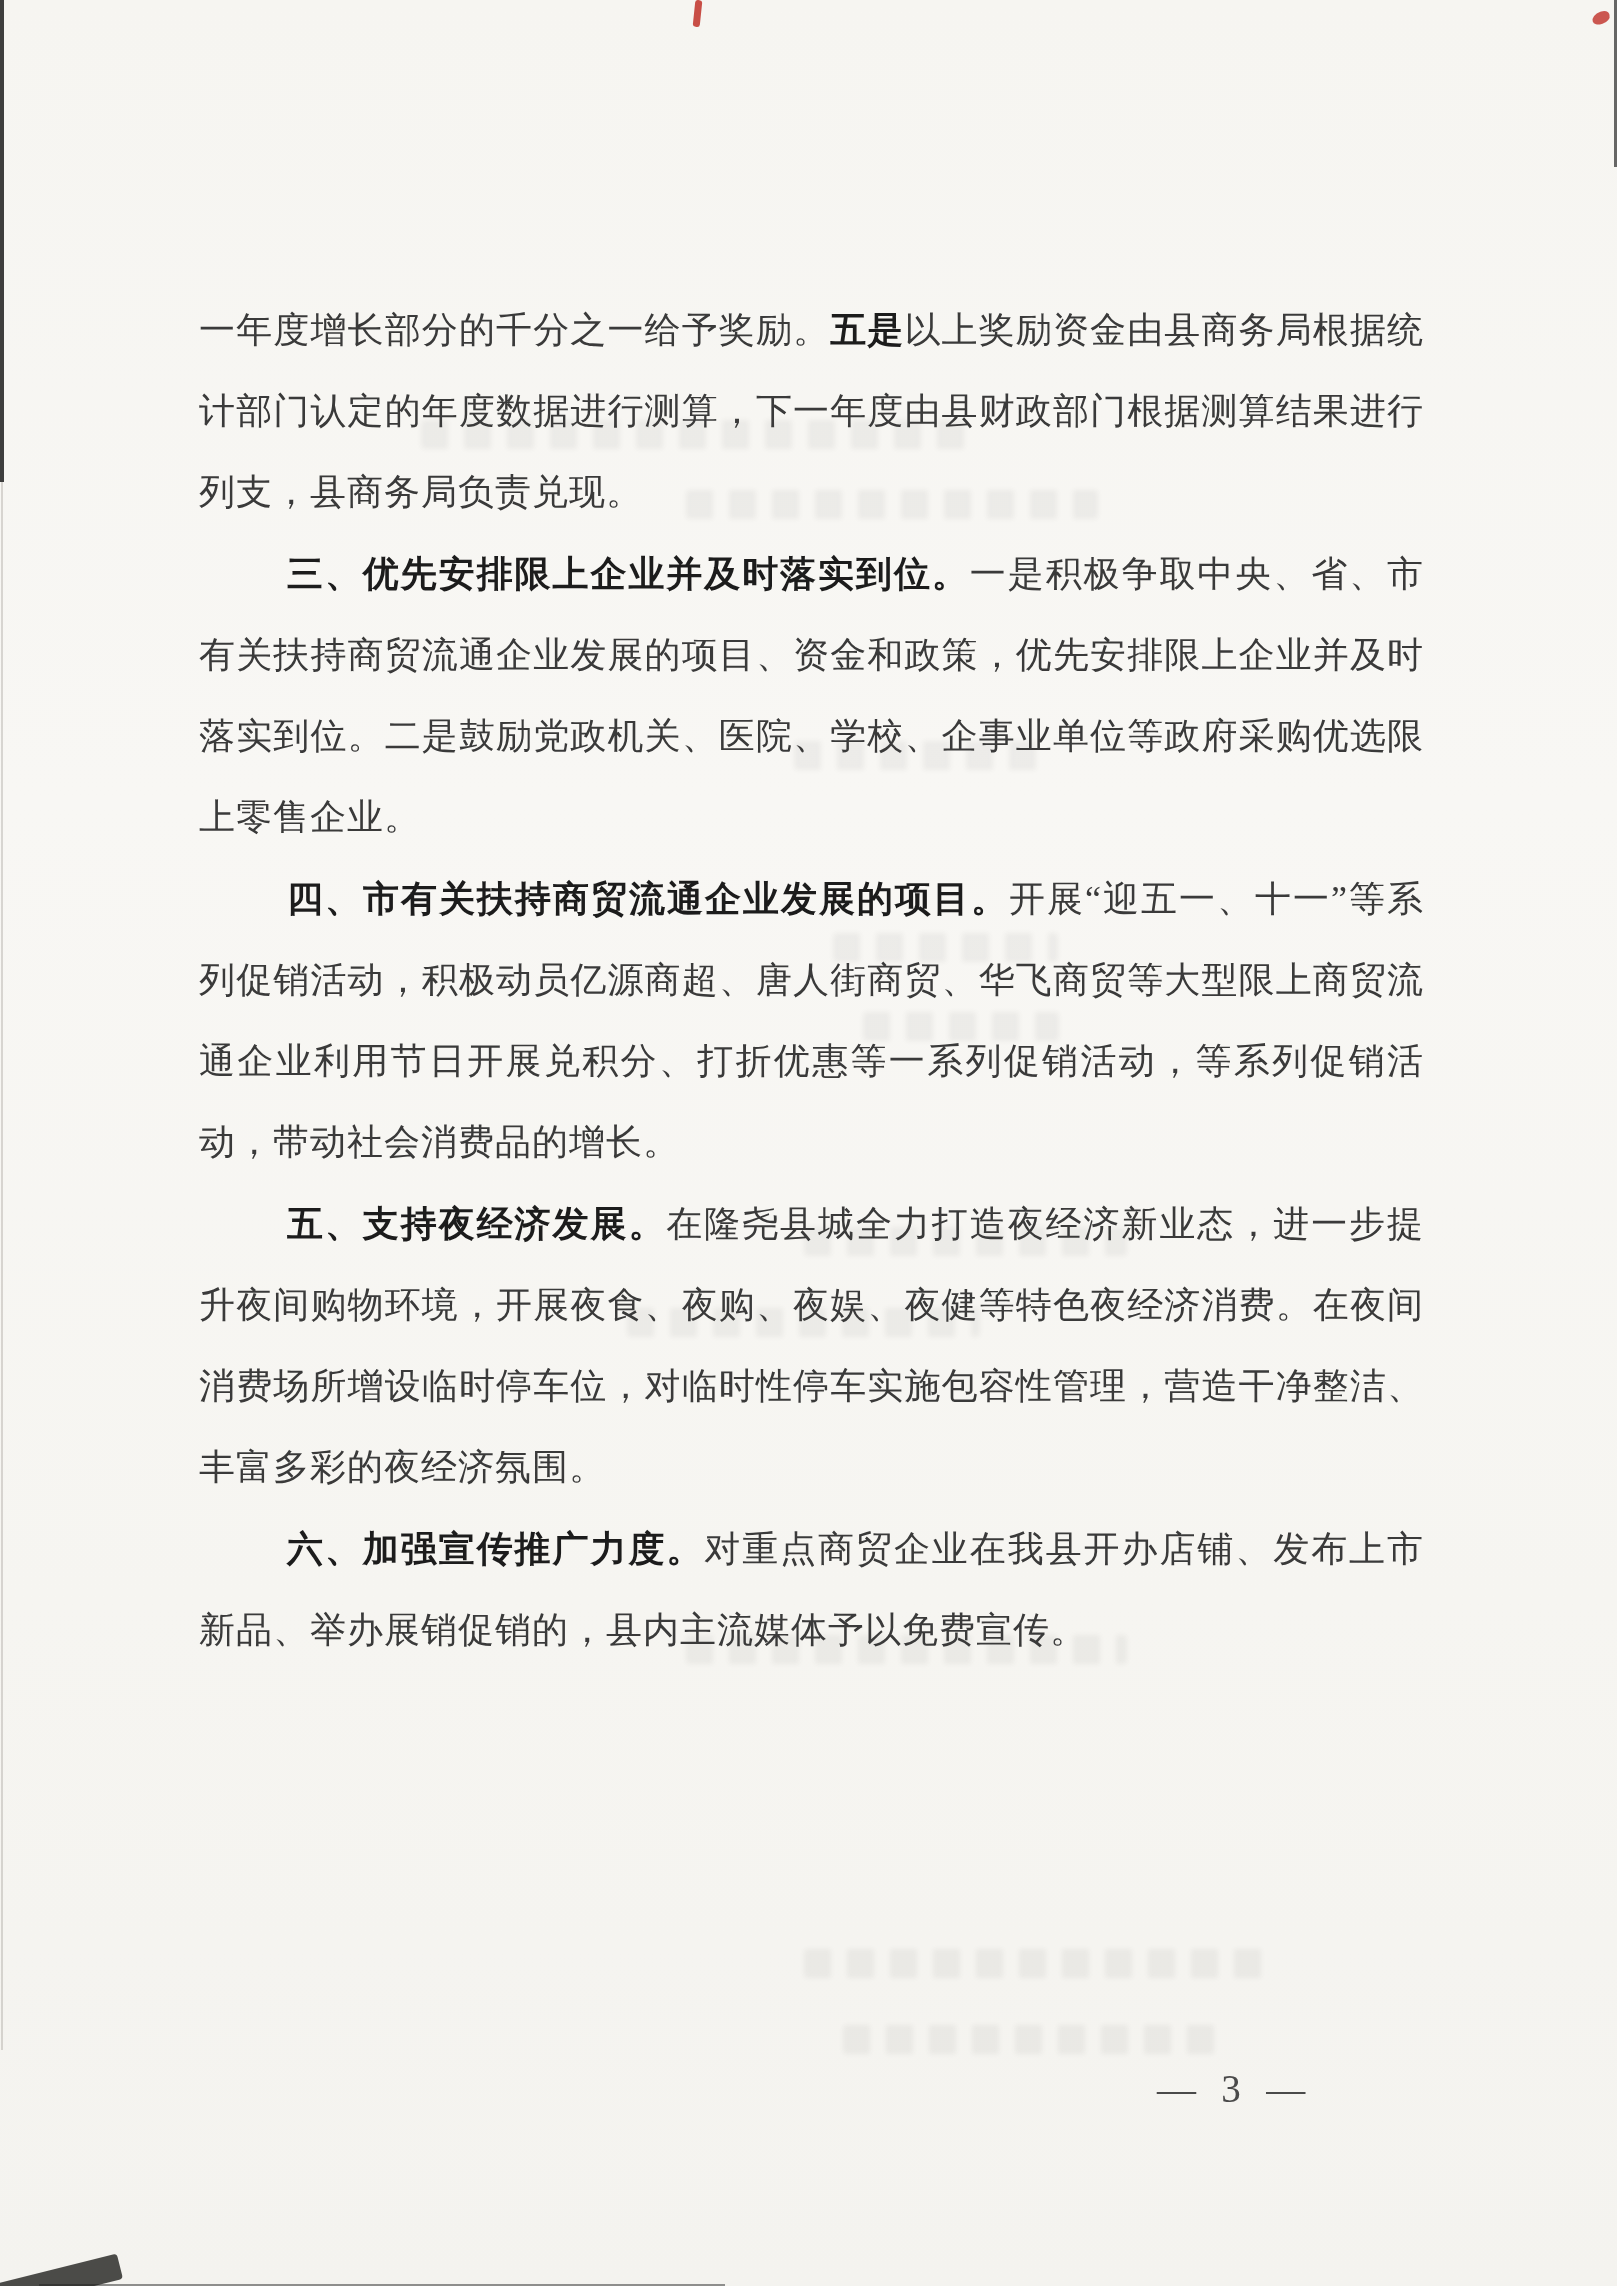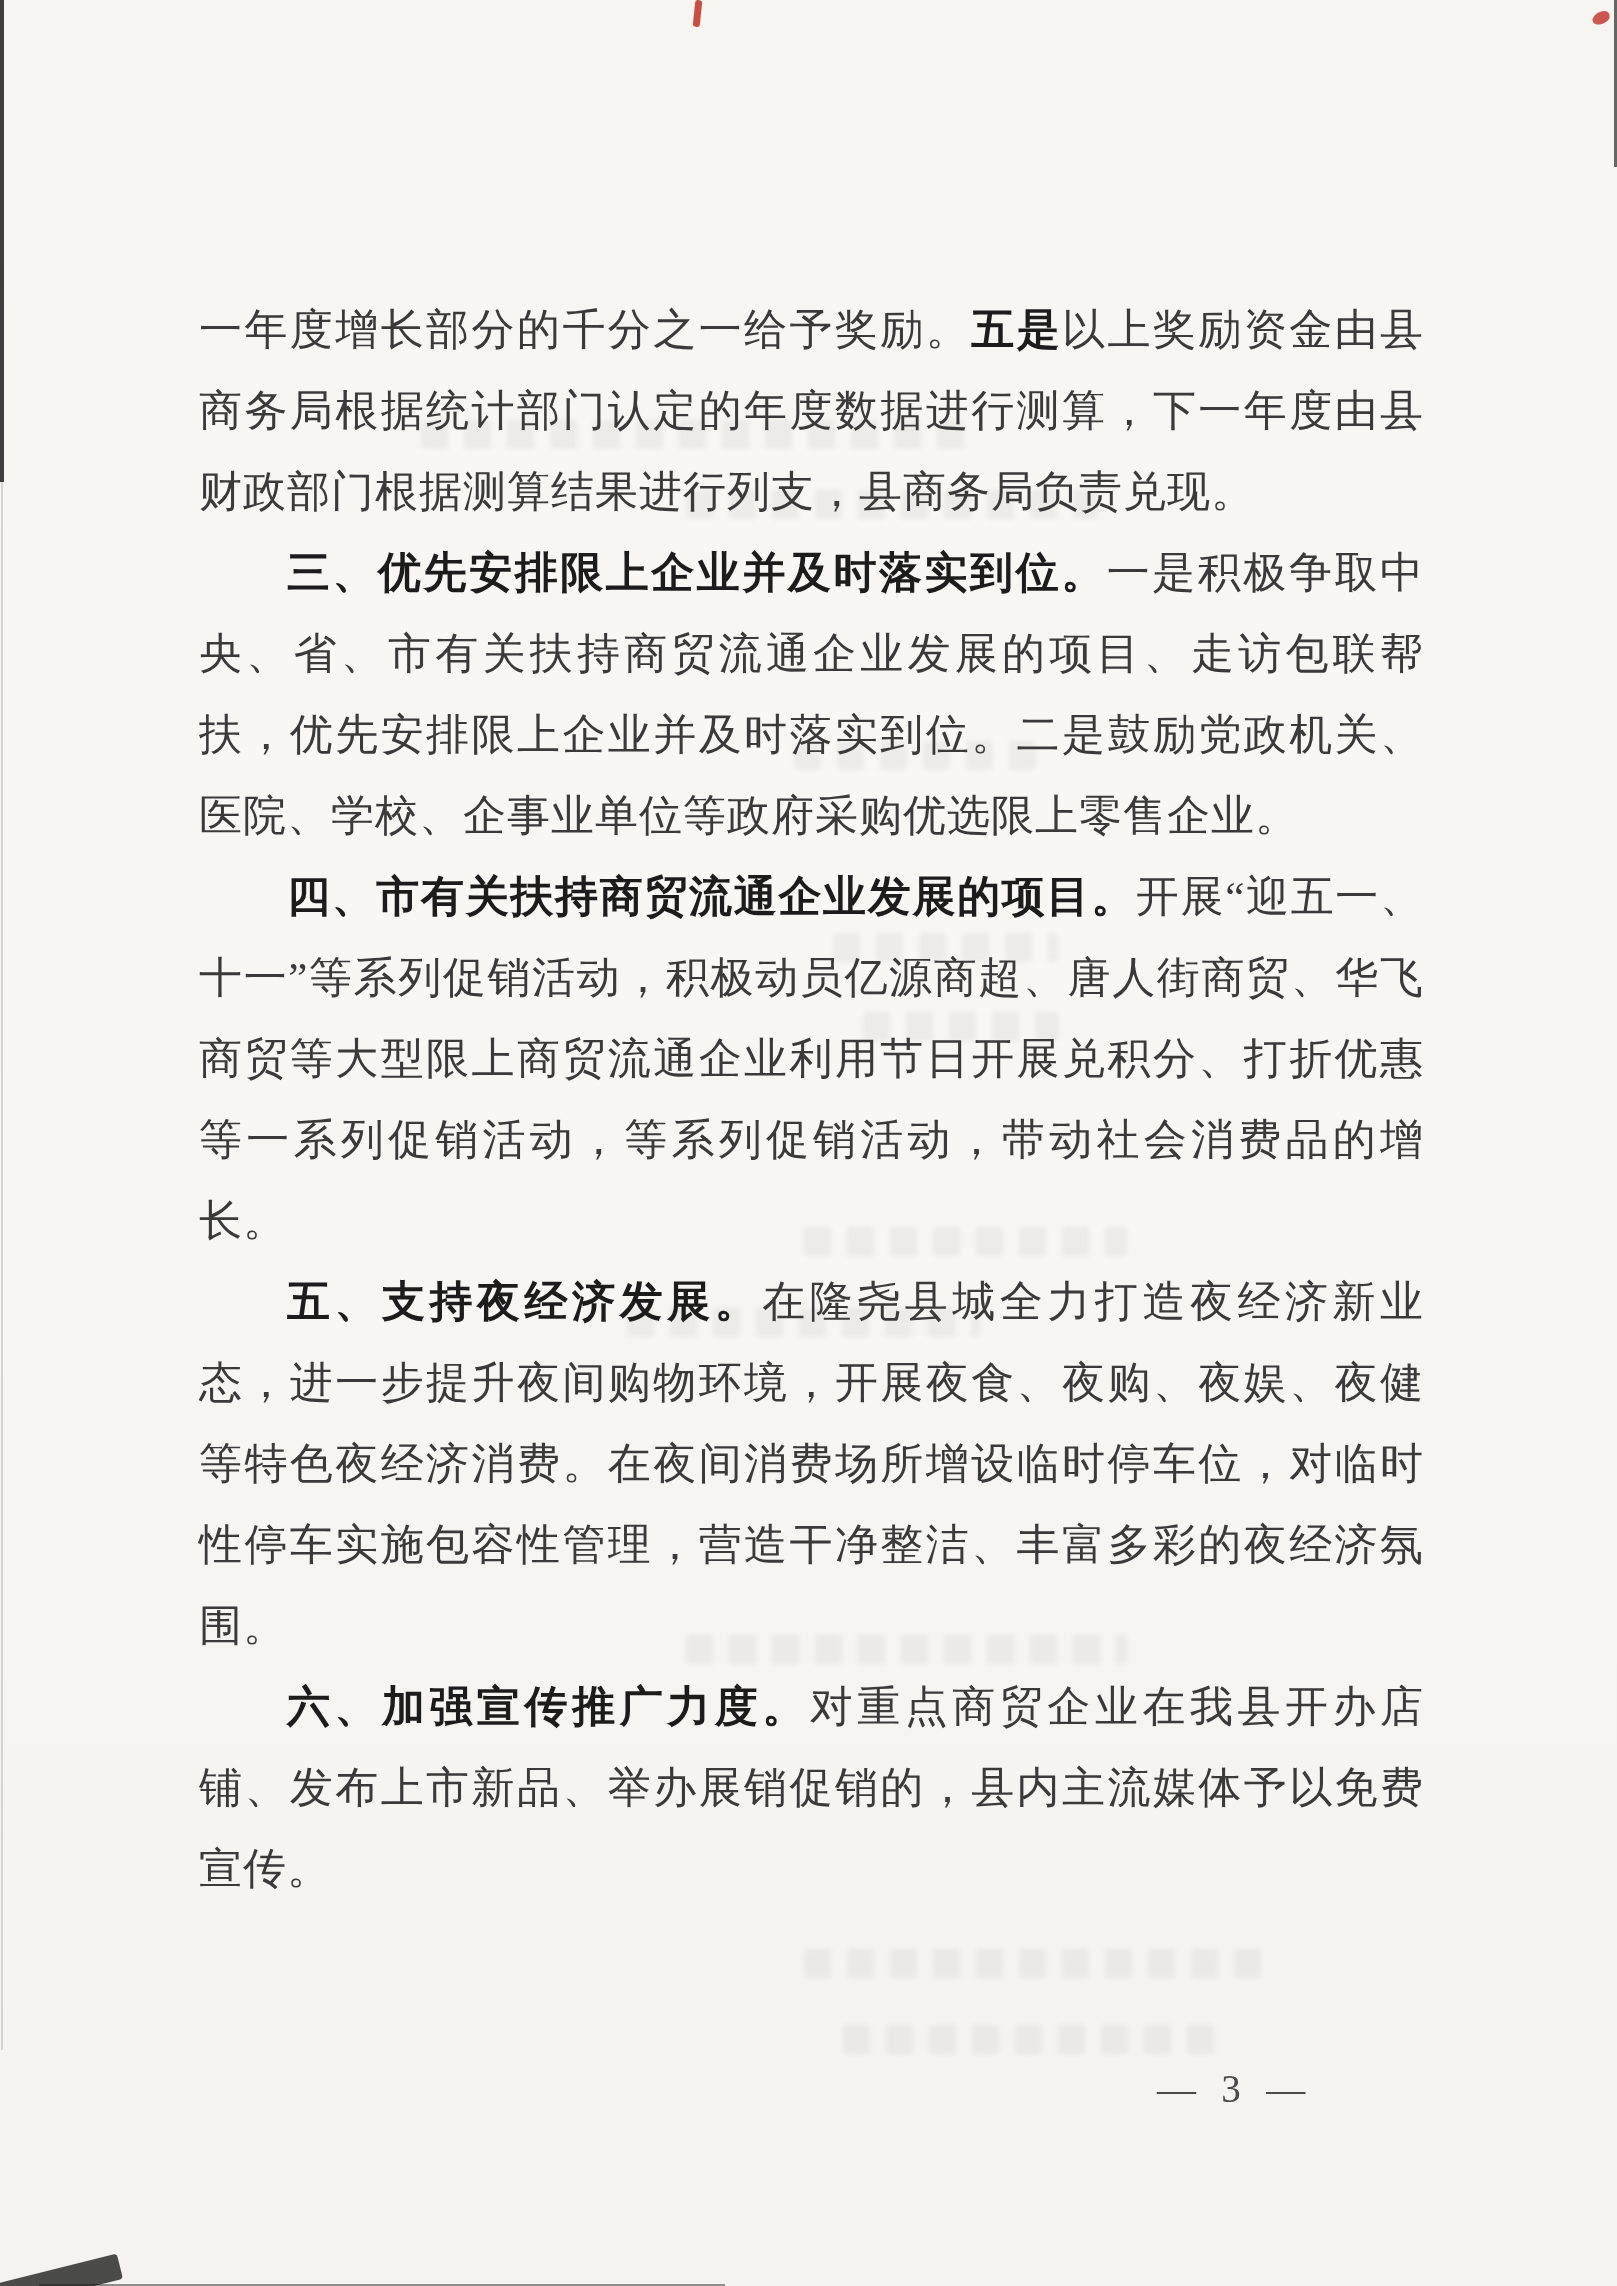--- a/index.html
+++ b/index.html
@@ -9,21 +9,21 @@
     background:linear-gradient(180deg,#f6f5f1 0%,#f8f7f4 35%,#f6f5f1 70%,#f4f3ef 100%);
     font-family:"Liberation Serif","DejaVu Serif",serif;
   }
   .page{position:absolute;inset:0;}
   
   .text-block{
     position:absolute;left:199px;top:289px;width:1225px;
   }
   p.para{
     margin:0;
-    font-size:43px;line-height:81px;letter-spacing:1px;
+    font-size:36px;line-height:81px;letter-spacing:1px;
     color:#3a3a3a;
     text-align:justify;
     text-justify:inter-ideograph;
   }
   p.para.indent{text-indent:88px;}
   .seg{font-weight:400;}
   .seg.bold{font-weight:700;color:#1c1c1c;font-family:"Liberation Sans","DejaVu Sans",sans-serif;}
   
   .page-number{
     position:absolute;left:1157px;top:2066px;
@@ -84,21 +84,21 @@
   <div class="bleed b4"></div>
   <div class="bleed b5"></div>
   <div class="bleed b6"></div>
   <div class="bleed b7"></div>
   <div class="bleed b8"></div>
   <div class="bleed b9"></div>
   <div class="bleed b10"></div>
 
   <main class="text-block" id="document-body">
       <p class="para"><span class="seg">一年度增长部分的千分之一给予奖励。</span><span class="seg bold">五是</span><span class="seg">以上奖励资金由县商务局根据统计部门认定的年度数据进行测算，下一年度由县财政部门根据测算结果进行列支，县商务局负责兑现。</span></p>
-      <p class="para indent"><span class="seg bold">三、优先安排限上企业并及时落实到位。</span><span class="seg">一是积极争取中央、省、市有关扶持商贸流通企业发展的项目、走访包联帮扶，优先安排限上企业并及时落实到位。二是鼓励党政机关、医院、学校、企事业单位等政府采购优选限上零售企业。</span></p>
+      <p class="para indent"><span class="seg bold">三、优先安排限上企业并及时落实到位。</span><span class="seg">一是积极争取中央、省、市有关扶持商贸流通企业发展的项目、资金和政策，优先安排限上企业并及时落实到位。二是鼓励党政机关、医院、学校、企事业单位等政府采购优选限上零售企业。</span></p>
       <p class="para indent"><span class="seg bold">四、市有关扶持商贸流通企业发展的项目。</span><span class="seg">开展“迎五一、十一”等系列促销活动，积极动员亿源商超、唐人街商贸、华飞商贸等大型限上商贸流通企业利用节日开展兑积分、打折优惠等一系列促销活动，等系列促销活动，带动社会消费品的增长。</span></p>
       <p class="para indent"><span class="seg bold">五、支持夜经济发展。</span><span class="seg">在隆尧县城全力打造夜经济新业态，进一步提升夜间购物环境，开展夜食、夜购、夜娱、夜健等特色夜经济消费。在夜间消费场所增设临时停车位，对临时性停车实施包容性管理，营造干净整洁、丰富多彩的夜经济氛围。</span></p>
       <p class="para indent"><span class="seg bold">六、加强宣传推广力度。</span><span class="seg">对重点商贸企业在我县开办店铺、发布上市新品、举办展销促销的，县内主流媒体予以免费宣传。</span></p>
     </main>
 
   <div class="page-number">— 3 —</div>
 
 </div>
 
 

